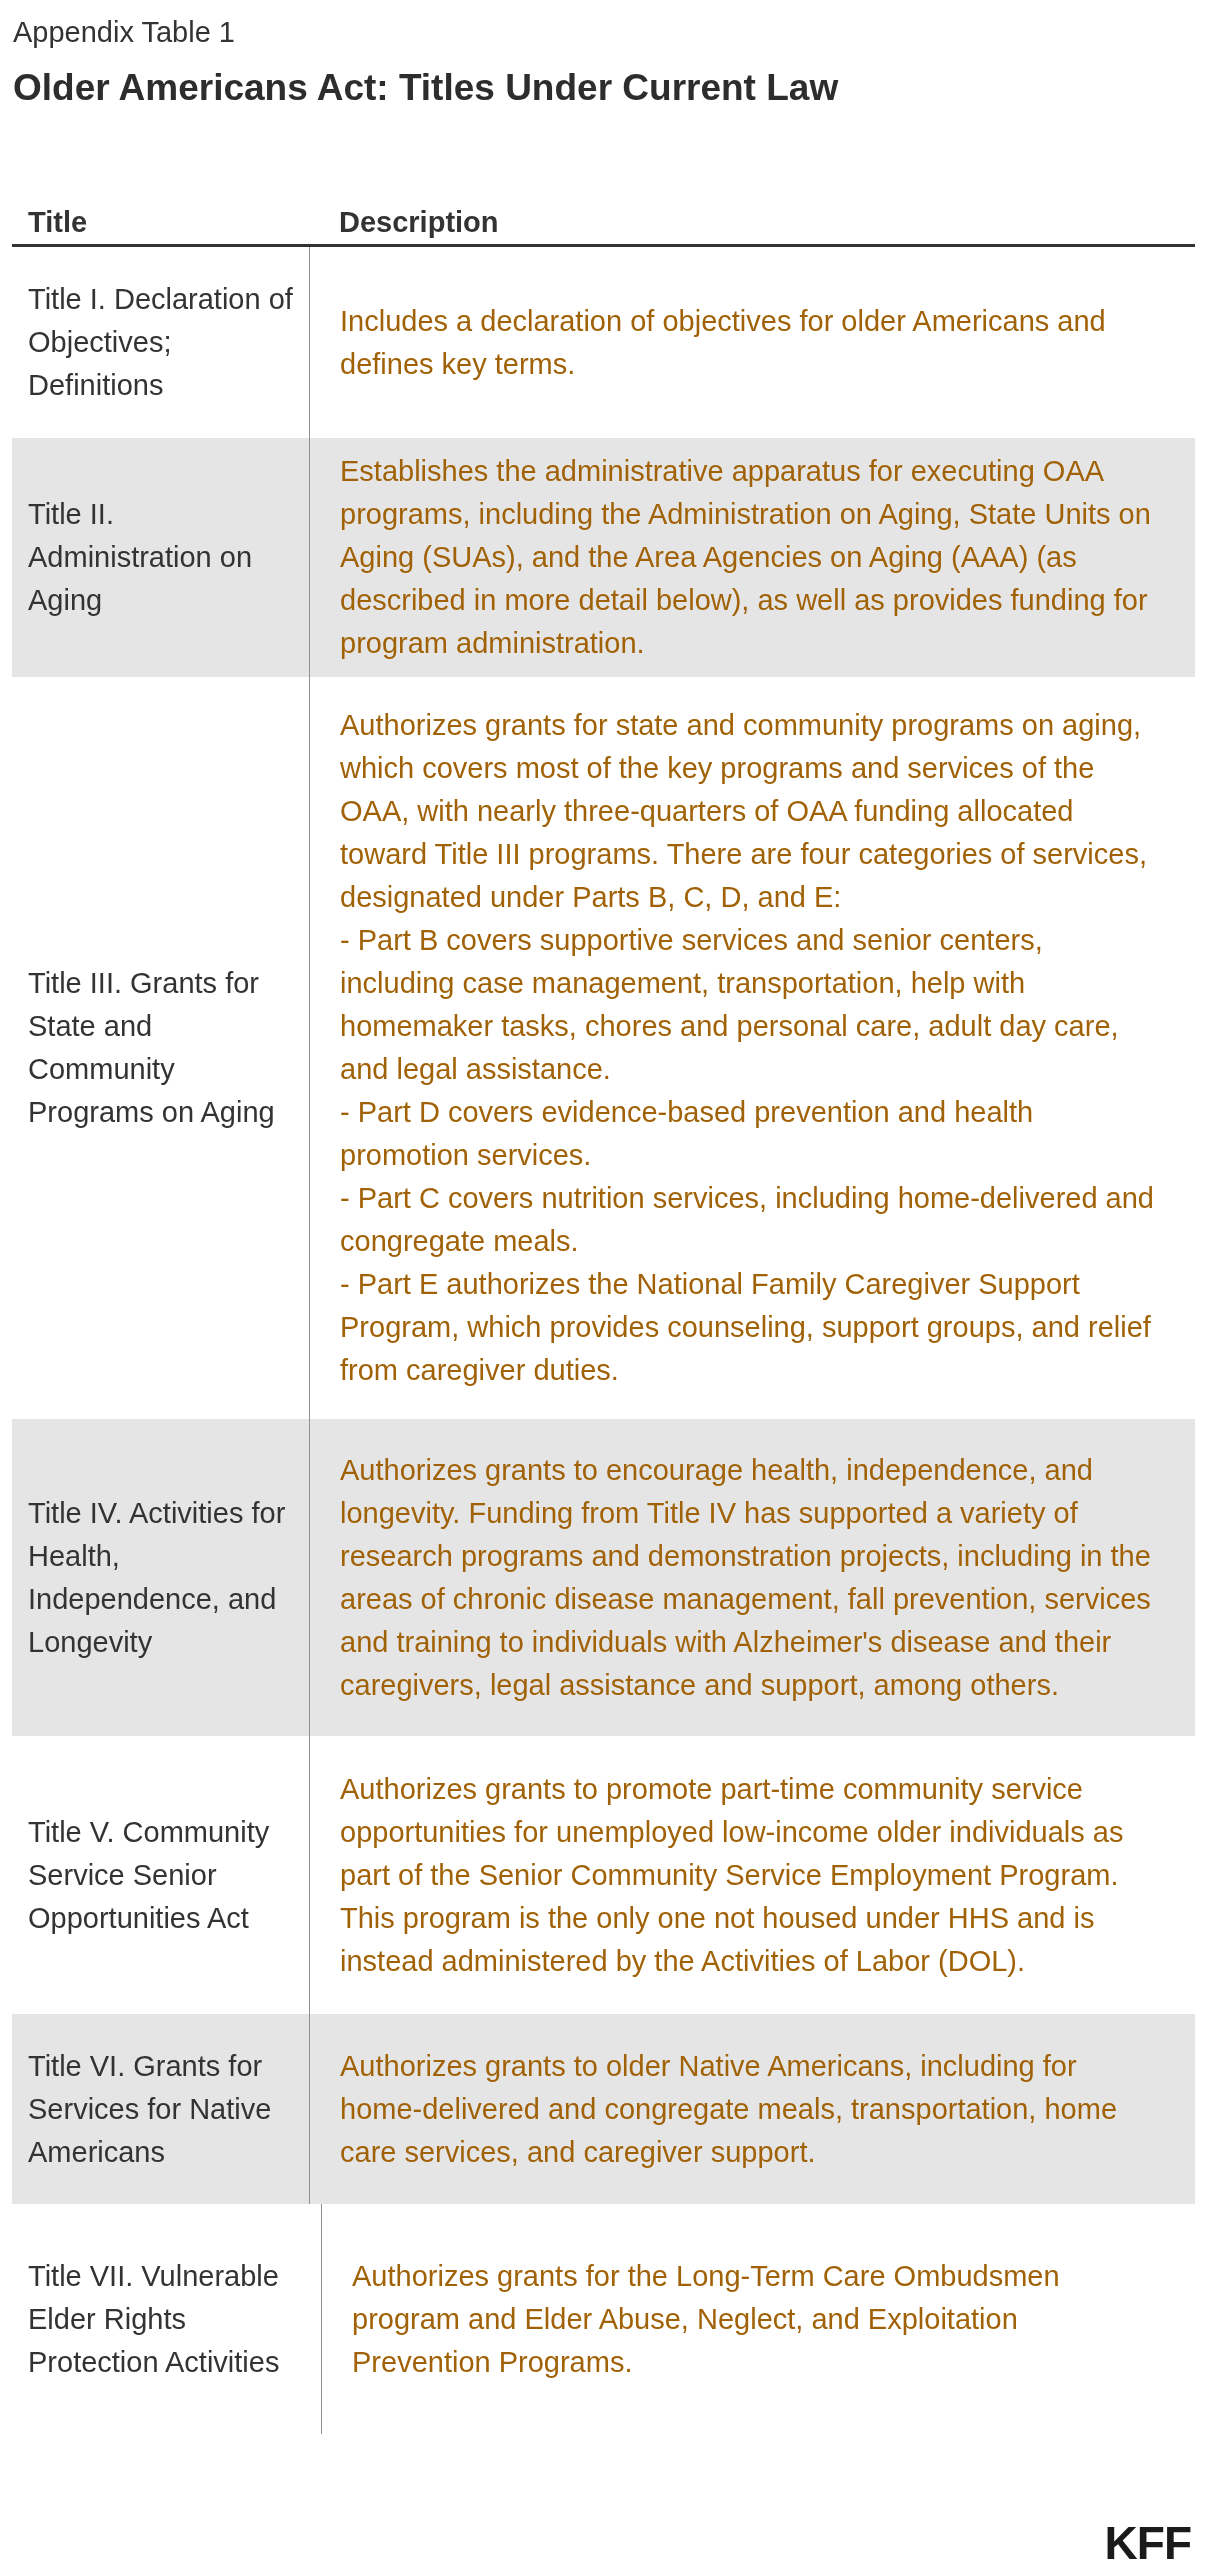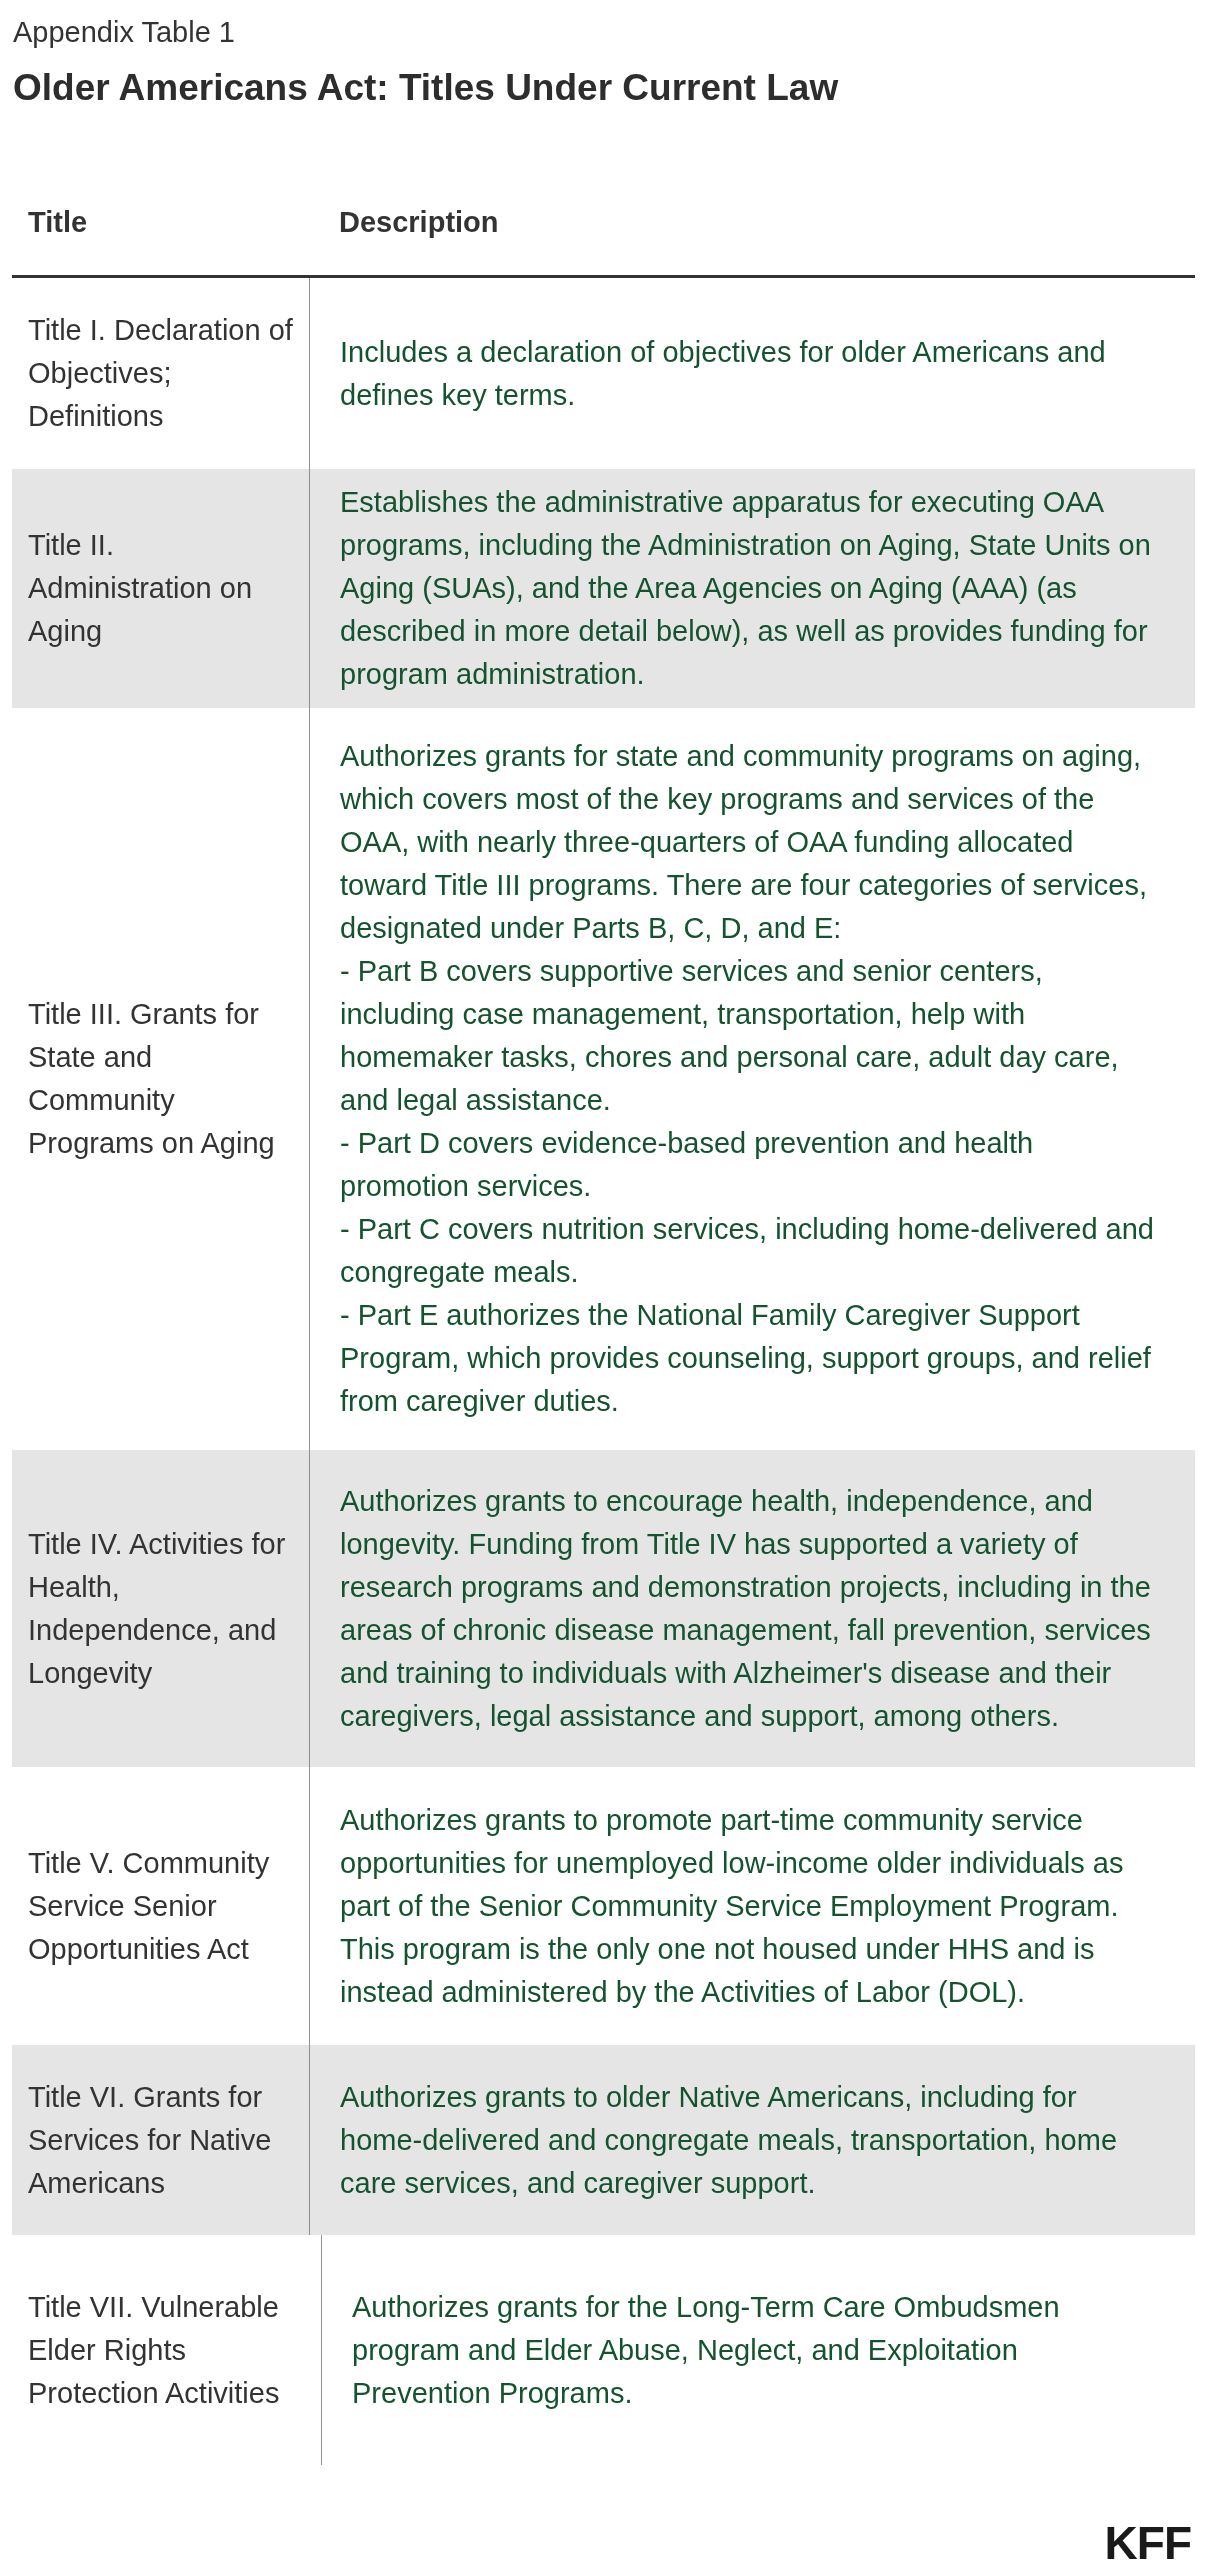--- a/index.html
+++ b/index.html
@@ -30,21 +30,21 @@
     font-weight: bold;
     color: #2d2d2d;
   }
   .data-table {
     margin: 95px 12px 0 12px;
   }
   .table-header {
     display: flex;
     align-items: flex-end;
     border-bottom: 3px solid #333333;
-    padding-bottom: 36px;
+    padding-bottom: 5px;
   }
   .th-title {
     width: 297px;
     box-sizing: border-box;
     padding-left: 16px;
     font-size: 29px;
     font-weight: bold;
   }
   .th-desc {
     flex: 1;
@@ -80,21 +80,21 @@
   .cell-desc {
     flex: 1;
     box-sizing: border-box;
     border-left: 1px solid #8f8f8f;
     padding: 12px 34px 12px 30px;
     display: flex;
     flex-direction: column;
     justify-content: center;
     font-size: 29px;
     line-height: 43px;
-    color: #14532d;
+    color: #a16207;
   }
   .desc-line { }
   .kff-logo {
     position: absolute;
     right: 16px;
     bottom: 12px;
     font-size: 46px;
     line-height: 42px;
     font-weight: 900;
     letter-spacing: -1px;

